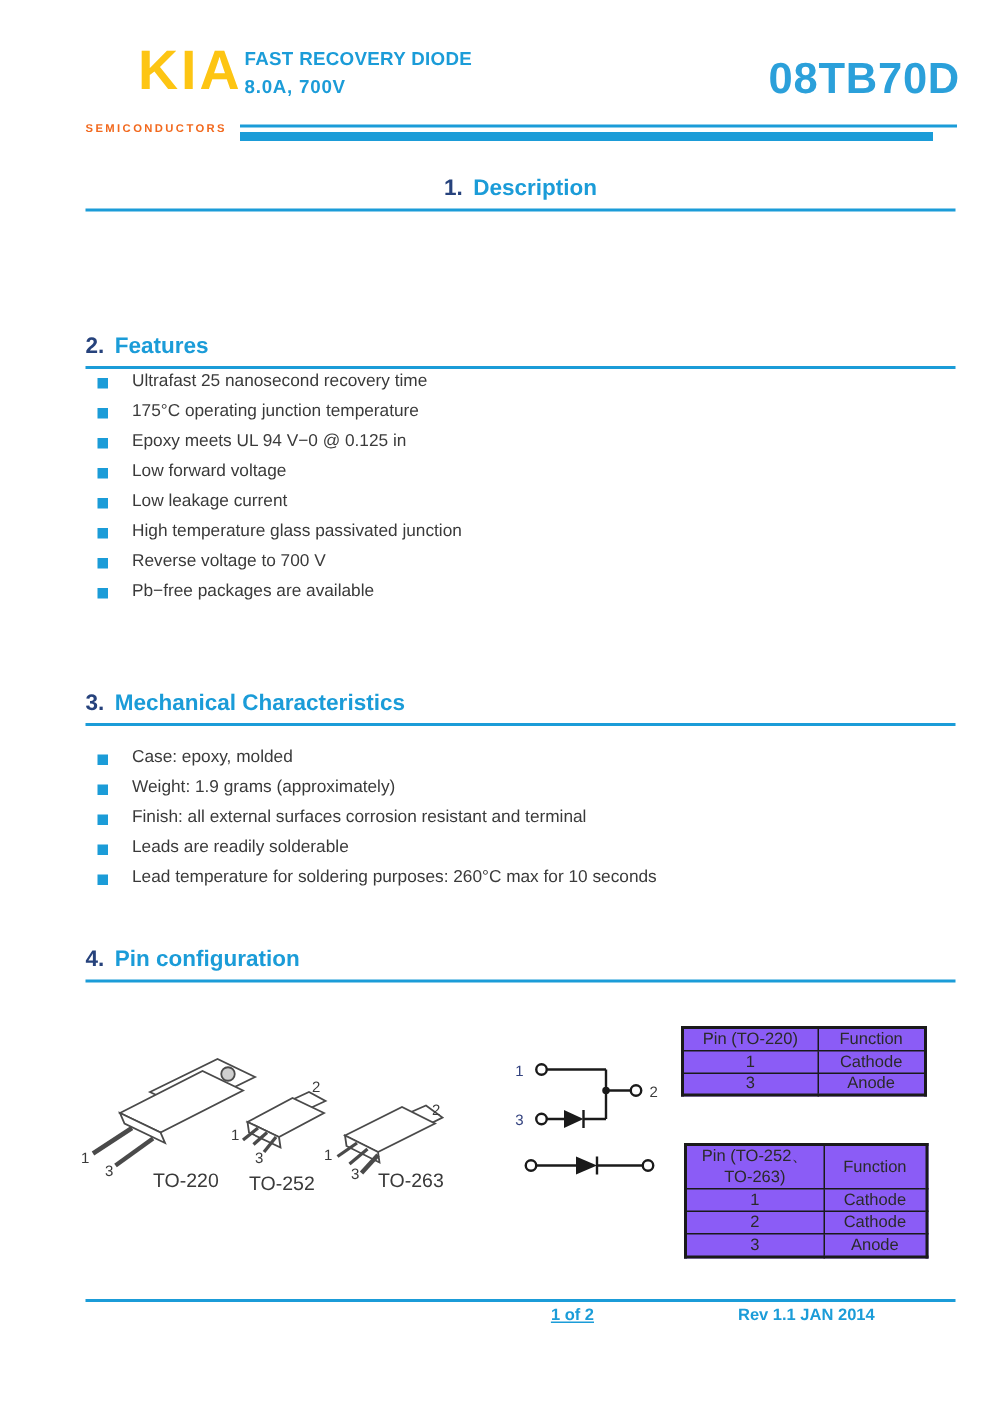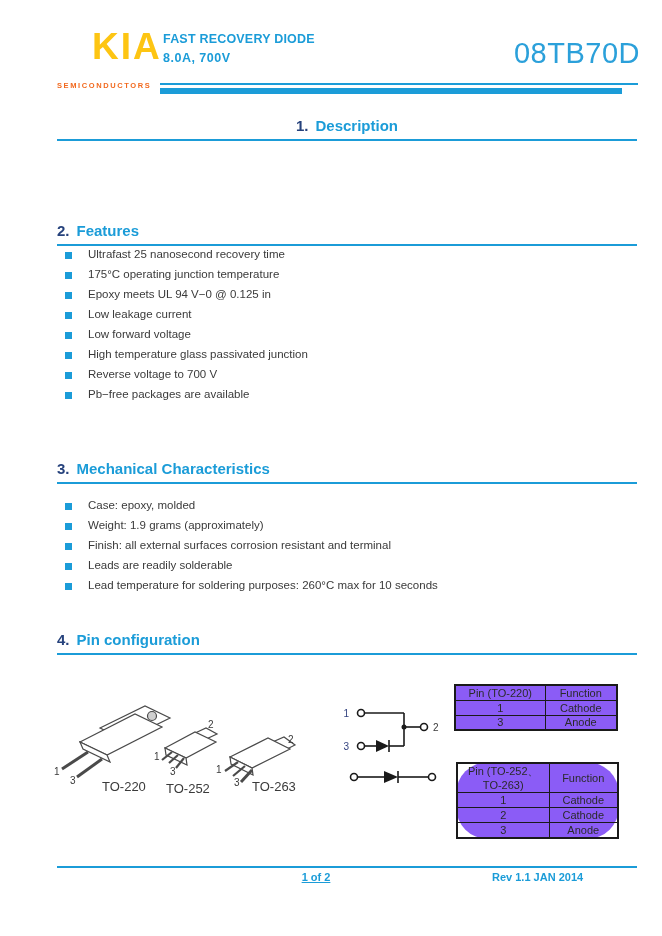--- a/index.html
+++ b/index.html
@@ -5,21 +5,21 @@
   * { margin:0; padding:0; box-sizing:border-box; }
   html,body { background:#ffffff; }
   body { font-family:"Liberation Sans", sans-serif; color:#3a3a3a; }
   .page { position:relative; width:662px; height:936px; background:#fff; overflow:hidden; }
 
   
   .logo-text { position:absolute; left:56px; top:26px; font-size:37px; font-weight:bold; color:#fdc513; letter-spacing:2px;margin-left:36px; }
   .logo-sub  { position:absolute; left:57px; top:81px; font-size:7.5px; font-weight:bold; color:#f2691e; letter-spacing:1.6px; }
   .prod-line1 { position:absolute; left:163px; top:32px; font-size:12.5px; font-weight:bold; color:#1b9cd8; letter-spacing:0.2px; }
   .prod-line2 { position:absolute; left:163px; top:51px; font-size:12.5px; font-weight:bold; color:#1b9cd8; letter-spacing:0.5px; }
-  .part-number { position:absolute; right:22px; top:37px; font-size:29px; font-weight:400; color:#2ba0da; letter-spacing:0.5px; }
+  .part-number { position:absolute; right:22px; top:37px; font-size:29px; font-weight:700; color:#2ba0da; letter-spacing:0.5px; }
   .rule-thin  { position:absolute; left:160px; top:83px; width:478px; height:1.5px; background:#1b9cd8; }
   .rule-thick { position:absolute; left:160px; top:88px; width:462px; height:5.5px; background:#1b9cd8; }
 
   
   .sec-heading { position:absolute; left:57px; width:580px; border-bottom:2px solid #1b9cd8; padding-bottom:5px; font-size:15px; }
   .sec-heading .num   { font-weight:bold; color:#26427c; margin-right:7px; }
   .sec-heading .title { font-weight:bold; color:#1b9cd8; }
   .h1 { top:117px;text-align:center; } .h2 { top:222px; } .h3 { top:460px; } .h4 { top:631px; }
 
   
@@ -43,27 +43,27 @@
   .sch-circ { fill:#ffffff; stroke:#1a1a1a; stroke-width:1.6; }
   .pkg-caption { font-size:13px; fill:#3a3a3a; }
   .pin-num { font-size:10px; fill:#3a3a3a; }
   .pin-num-blue { font-size:10px; fill:#33427f; }
 
   
   table.pin-table { position:absolute; border-collapse:collapse; border:2px solid #1a1a1a; background:#8b5cf6;
                     font-size:11px; color:#2a2a2a; text-align:center; }
   table.pin-table th, table.pin-table td { border:1.5px solid #1a1a1a; font-weight:normal; padding:0 2px; height:15px; }
   .t1 { left:454px; top:684px; } .t1 th:first-child, .t1 td:first-child { width:90px; } .t1 th:last-child, .t1 td:last-child { width:72px; }
-  .t2 { left:456px; top:762px;border-radius:32px; } .t2 th:first-child, .t2 td:first-child { width:92px; } .t2 th:last-child, .t2 td:last-child { width:69px; }
+  .t2 { left:456px; top:762px; } .t2 th:first-child, .t2 td:first-child { width:92px; } .t2 th:last-child, .t2 td:last-child { width:69px; }
   .t2 th { height:31px; }
   .hdr2line { line-height:14px; }
 
   
   .footer-rule { position:absolute; left:57px; top:866px; width:580px; height:1.5px; background:#1b9cd8; }
-  .footer-page { position:absolute; left:236px; top:871px; width:160px; text-align:center; font-size:11px; font-weight:bold; color:#1b9cd8;text-decoration:underline; }
+  .footer-page { position:absolute; left:236px; top:871px; width:160px; text-align:right; font-size:11px; font-weight:bold; color:#1b9cd8;text-decoration:underline; }
   .footer-rev  { position:absolute; left:492px; top:871px; font-size:11px; font-weight:bold; color:#1b9cd8; }
 </style>
 </head>
 <body>
 
 <div class="page">
 
   <div class="logo-text">KIA</div>
   <div class="logo-sub">SEMICONDUCTORS</div>
   <div class="prod-line1">FAST RECOVERY DIODE</div>
@@ -87,25 +87,25 @@
     <li>
         <span class="sq"></span>
         <span>175°C operating junction temperature</span>
       </li>
     <li>
         <span class="sq"></span>
         <span>Epoxy meets UL 94 V−0 @  0.125 in</span>
       </li>
     <li>
         <span class="sq"></span>
+        <span>Low forward voltage</span>
+      </li>
+    <li>
+        <span class="sq"></span>
         <span>Low leakage current</span>
-      </li>
-    <li>
-        <span class="sq"></span>
-        <span>Low forward voltage</span>
       </li>
     <li>
         <span class="sq"></span>
         <span>High temperature glass passivated junction</span>
       </li>
     <li>
         <span class="sq"></span>
         <span>Reverse voltage to 700 V</span>
       </li>
     <li>

